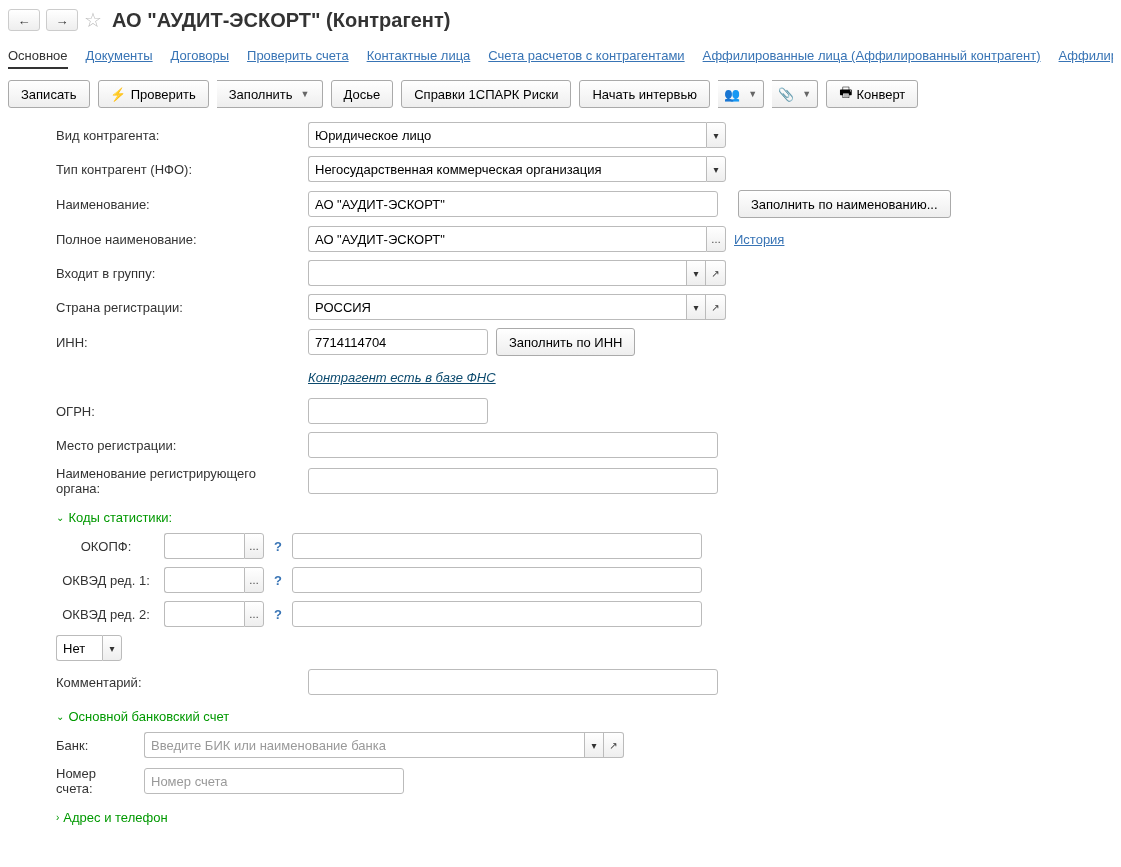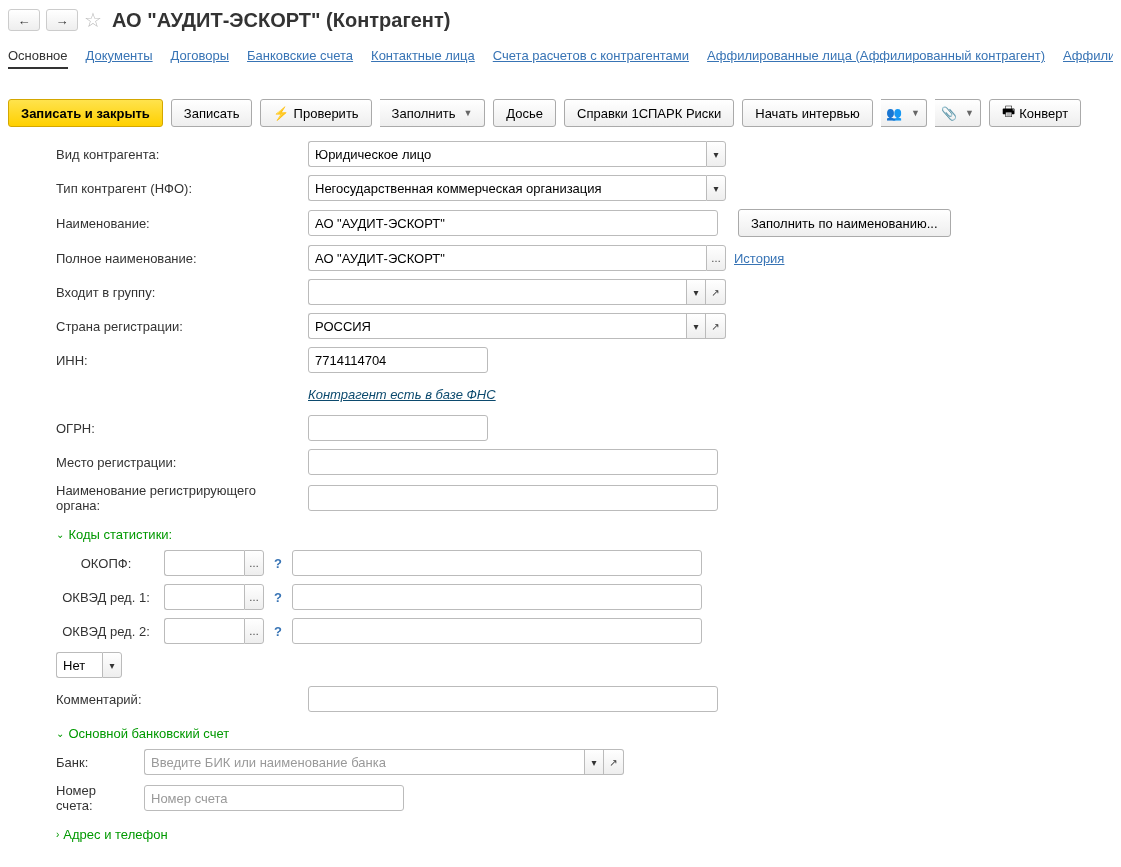--- a/index.html
+++ b/index.html
@@ -1,21 +1,21 @@
 <!DOCTYPE html>
 <html><head>
 <meta charset="utf-8">
 <style>
 * { box-sizing: border-box; margin: 0; padding: 0; }
 body { font-family: Arial, sans-serif; font-size: 13px; color: #333; background: #fff; padding: 8px; width: 1121px; }
 .topbar { display: flex; align-items: center; gap: 6px; margin-bottom: 12px; }
 .nav-btn { width: 32px; height: 22px; border: 1px solid #ccc; background: linear-gradient(#fff,#eee); border-radius: 3px; display: flex; align-items: center; justify-content: center; cursor: pointer; }
 .star-icon { color: #bbb; font-size: 20px; }
 .page-title { font-size: 20px; color: #333; margin-left: 4px; }
-.tabs { display: flex; gap: 18px; border-bottom: 1px solid transparent; margin-bottom: 29px; overflow: hidden; white-space: nowrap; }
+.tabs { display: flex; gap: 18px; border-bottom: 1px solid transparent; margin-bottom: 10px; overflow: hidden; white-space: nowrap; }
 .tab { color: #3874b5; text-decoration: underline; padding: 4px 0; cursor: pointer; }
 .tab.active { color: #333; text-decoration: none; border-bottom: 2px solid #333; font-weight: normal; }
 .toolbar { display: flex; gap: 8px; margin-bottom: 14px; align-items: center; }
 .btn { height: 28px; padding: 0 12px; border: 1px solid #aaa; background: linear-gradient(#fff,#eee); border-radius: 3px; cursor: pointer; display: flex; align-items: center; gap: 4px; font-size: 13px; }
 .btn.yellow { background: linear-gradient(#ffe34d,#ffd000); border-color: #d4a700; font-weight: bold; }
 .btn.icon-only { padding: 0 6px; }
 .btn .caret { font-size: 9px; color: #666; margin-left: 4px; }
 .btn-group { display: flex; }
 .btn-group .btn { border-radius: 0; }
 .btn-group .btn:first-child { border-radius: 3px 0 0 3px; }
@@ -59,29 +59,28 @@
       <span>→</span>
     </div>
   <span class="star-icon">☆</span>
   <h1 class="page-title">АО "АУДИТ-ЭСКОРТ" (Контрагент)</h1>
 </div>
 
 <div class="tabs">
   <span class="tab active">Основное</span>
   <span class="tab">Документы</span>
   <span class="tab">Договоры</span>
-  <span class="tab">Банковские счета</span>
+  <span class="tab">Проверить счета</span>
   <span class="tab">Контактные лица</span>
   <span class="tab">Счета расчетов с контрагентами</span>
   <span class="tab">Аффилированные лица (Аффилированный контрагент)</span>
   <span class="tab">Аффилирс</span>
 </div>
 
 <div class="toolbar">
-  <button class="btn yellow">Записать и закрыть</button>
   <button class="btn">Записать</button>
   <button class="btn">
       <span class="lightning">⚡</span>
       <span>Проверить</span>
     </button>
   <div class="btn-group">
     <button class="btn">
         <span>Заполнить</span>
         <span class="caret">▼</span>
       </button>
@@ -170,20 +169,21 @@
           </div>
       <div class="combo-btn last">
             <span>↗</span>
           </div>
     </div>
   </div>
 
   <div class="row">
     <span class="label">ИНН:</span>
     <input class="input w180" value="7714114704" style="">
+    <button class="btn">Заполнить по ИНН</button>
   </div>
 
 
   <div class="row">
     <span class="label"></span>
     <span class="link green">Контрагент есть в базе ФНС</span>
   </div>
 
   <div class="row">
     <span class="label">ОГРН:</span>

